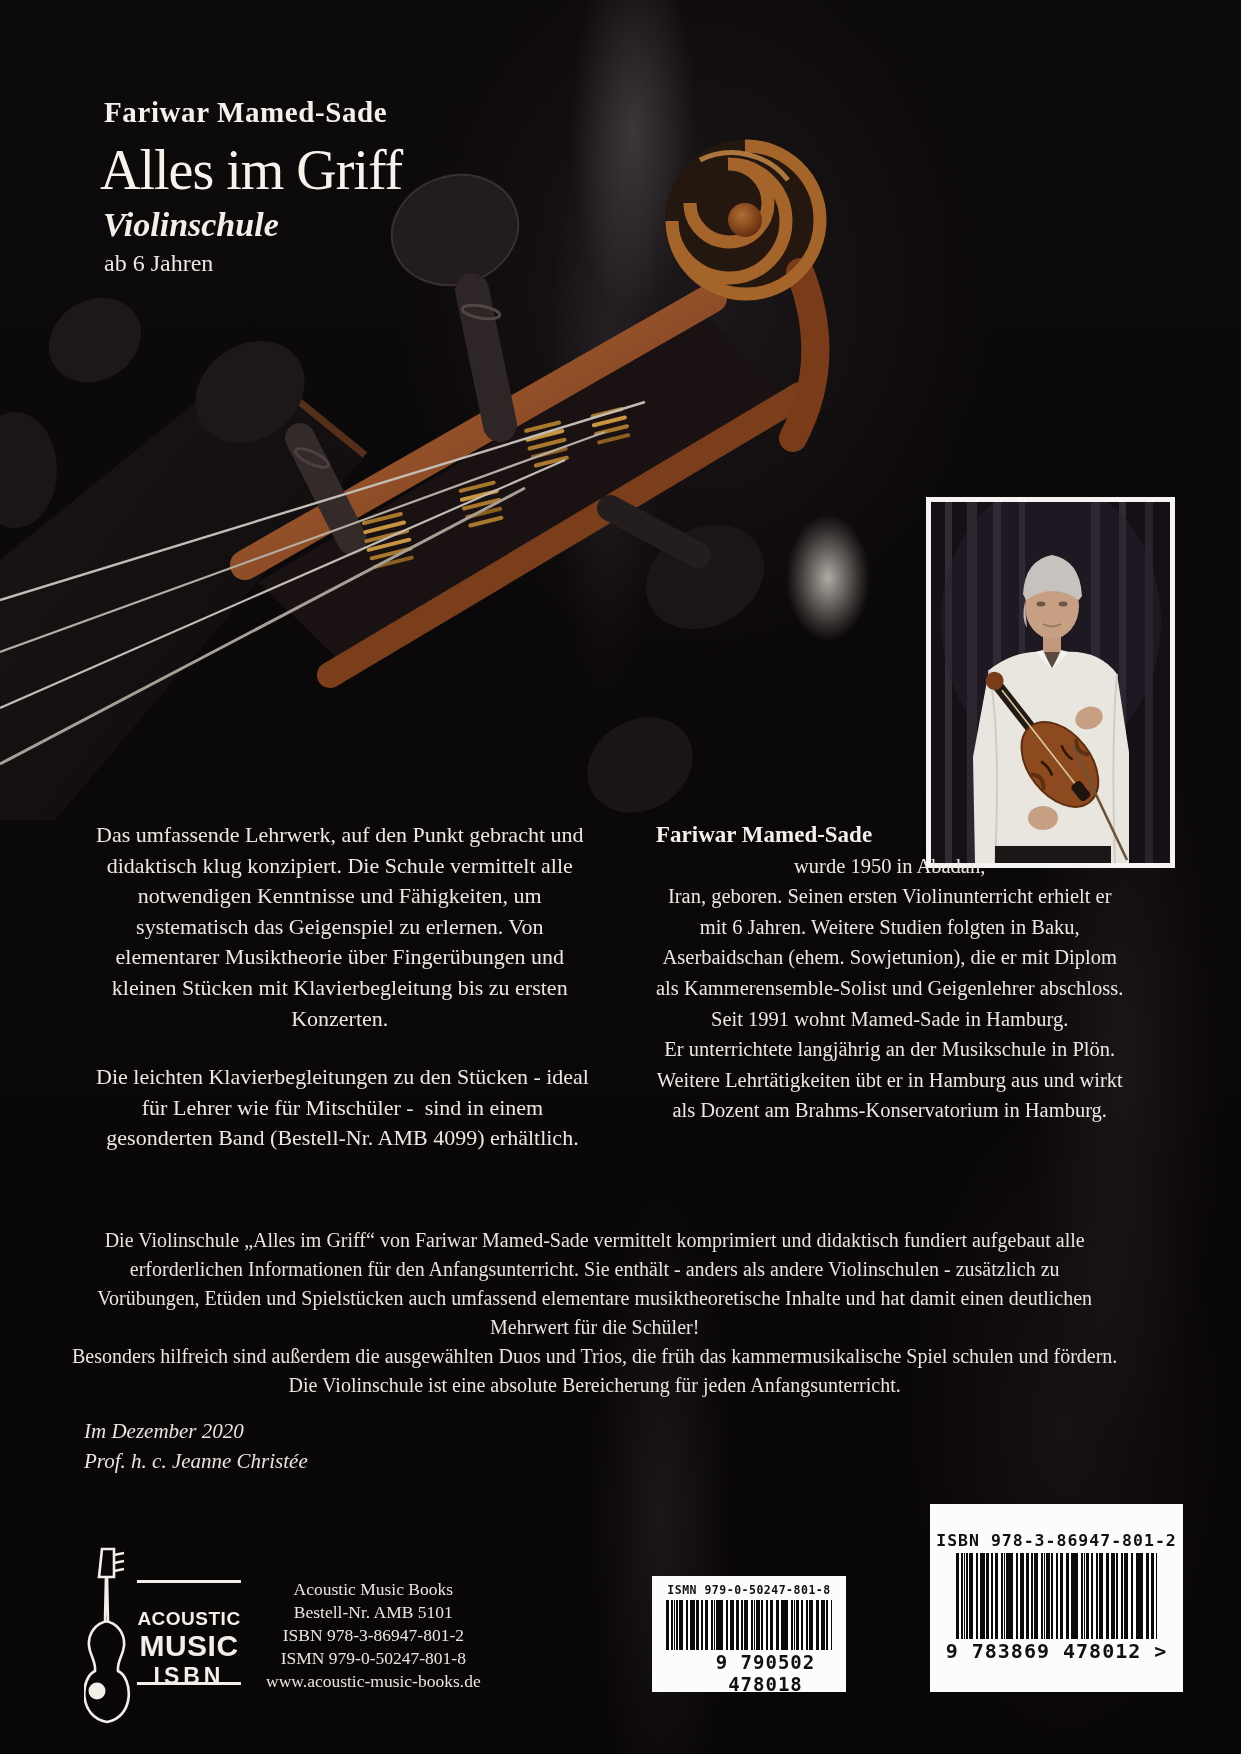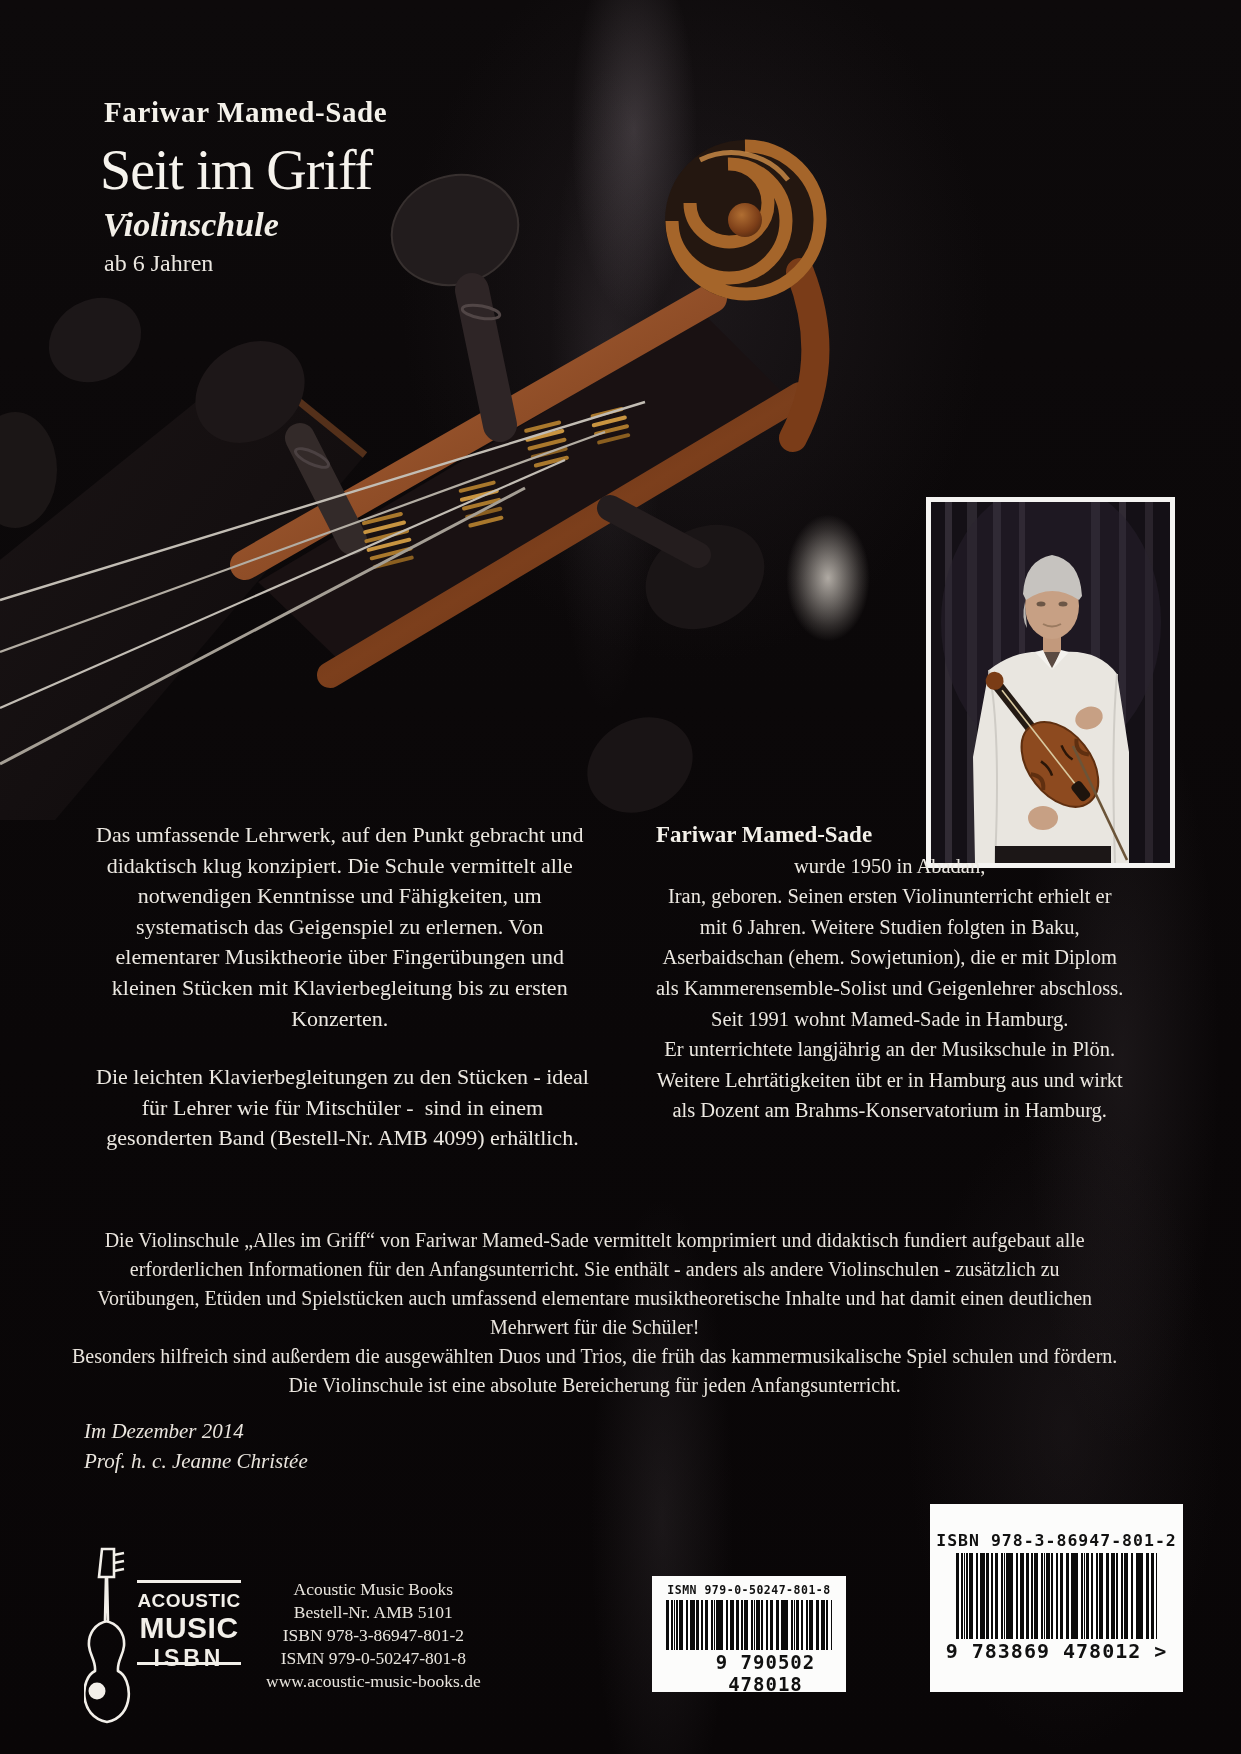--- a/index.html
+++ b/index.html
@@ -34,25 +34,25 @@
   .col-right .bio-head{font-weight:bold;font-size:23px;color:#f4f1ea;}
   
   .review{left:72px;top:1226px;font-size:20px;line-height:29px;color:#e9e4dd;}
   .datesig{left:84px;top:1416px;font-size:21px;line-height:30px;font-style:italic;color:#e9e4dd;}
   
   .portrait{left:926px;top:497px;width:249px;height:371px;border:5px solid #f5f4f2;box-sizing:border-box;background:#161118;}
   .portrait svg{display:block;width:100%;height:100%;}
   
   .logo-guitar{left:84px;top:1545px;width:48px;height:208px;}
   .logo-box{
-    left:137px;top:1580px;width:104px;height:85px;
+    left:137px;top:1580px;width:104px;height:105px;
     border-top:3px solid #f2efe9;border-bottom:3px solid #f2efe9;
     box-sizing:border-box;text-align:center;color:#f2efe9;
     font-family:"Liberation Sans","DejaVu Sans",sans-serif;
-    padding-top:7px;
+    padding-top:25px;
   }
   .logo-box .l1{font-size:19px;font-weight:bold;letter-spacing:0.5px;line-height:22px;}
   .logo-box .l2{font-size:30px;font-weight:bold;letter-spacing:0.5px;line-height:31px;}
   .logo-box .l3{font-size:23px;font-weight:bold;letter-spacing:4px;line-height:30px;}
   .pubinfo{left:266px;top:1578px;font-size:17.5px;line-height:23px;color:#e9e5de;}
   
   .bc-box{background:#fcfcfb;color:#111;text-align:center;font-family:"DejaVu Sans Mono","Liberation Mono",monospace;}
   .ismn-box{left:652px;top:1576px;width:194px;height:116px;}
   .ismn-box .bc-label{font-size:11.5px;font-weight:bold;letter-spacing:0.5px;margin-top:7px;}
   .ismn-box .barcode{height:50px;margin:3px 14px 0 14px;}
@@ -155,21 +155,21 @@
 
     <g stroke="#c2bdb4" fill="none">
       <line x1="645" y1="362" x2="0" y2="560" stroke-width="2.4"></line>
       <line x1="605" y1="392" x2="0" y2="612" stroke-width="2.2" stroke="#b3ada3"></line>
       <line x1="565" y1="420" x2="0" y2="668" stroke-width="2.2"></line>
       <line x1="525" y1="448" x2="0" y2="724" stroke-width="3" stroke="#a59f95"></line>
     </g>
   </svg>
 
   <div class="abs author">Fariwar Mamed-Sade</div>
-  <div class="abs title">Seit im Griff</div>
+  <div class="abs title">Alles im Griff</div>
   <div class="abs subtitle">Violinschule</div>
   <div class="abs age">ab 6 Jahren</div>
 
   <div class="abs portrait">
     <svg viewBox="0 0 239 361" aria-hidden="true">
       <rect width="239" height="361" fill="#141016"></rect>
       <g opacity="0.5">
         <rect x="14" y="0" width="7" height="361" fill="#4e4752"></rect>
         <rect x="36" y="0" width="10" height="361" fill="#5a525e" opacity="0.7"></rect>
         <rect x="62" y="0" width="8" height="361" fill="#6a6270" opacity="0.8"></rect>
@@ -235,21 +235,21 @@
 als Dozent am Brahms-Konservatorium in Hamburg.</div>
   </div>
 
   <div class="abs review lines">Die Violinschule „Alles im Griff“ von Fariwar Mamed-Sade vermittelt komprimiert und didaktisch fundiert aufgebaut alle
 erforderlichen Informationen für den Anfangsunterricht. Sie enthält - anders als andere Violinschulen - zusätzlich zu
 Vorübungen, Etüden und Spielstücken auch umfassend elementare musiktheoretische Inhalte und hat damit einen deutlichen
 Mehrwert für die Schüler!
 Besonders hilfreich sind außerdem die ausgewählten Duos und Trios, die früh das kammermusikalische Spiel schulen und fördern.
 Die Violinschule ist eine absolute Bereicherung für jeden Anfangsunterricht.</div>
   <div class="abs datesig">
-    <div>Im Dezember 2014</div>
+    <div>Im Dezember 2020</div>
     <div>Prof. h. c. Jeanne Christée</div>
   </div>
 
   <svg class="abs logo-guitar" viewBox="0 0 48 208" aria-hidden="true">
     <g stroke="#f2efe9" stroke-width="2.6" fill="none">
       <path d="M 18,4 h 12 v 28 h -8 l -1,44 c 13,2 20,13 19,25 c -1,10 -7,15 -6,25 c 15,7 17,46 -11,51 c -29,-5 -27,-44 -12,-51 c 1,-10 -5,-15 -6,-25 c -1,-12 6,-23 19,-25 l -1,-44 h -8 z"></path>
       <line x1="30" y1="10" x2="40" y2="8"></line>
       <line x1="30" y1="18" x2="40" y2="16"></line>
       <line x1="30" y1="26" x2="40" y2="24"></line>
     </g>

